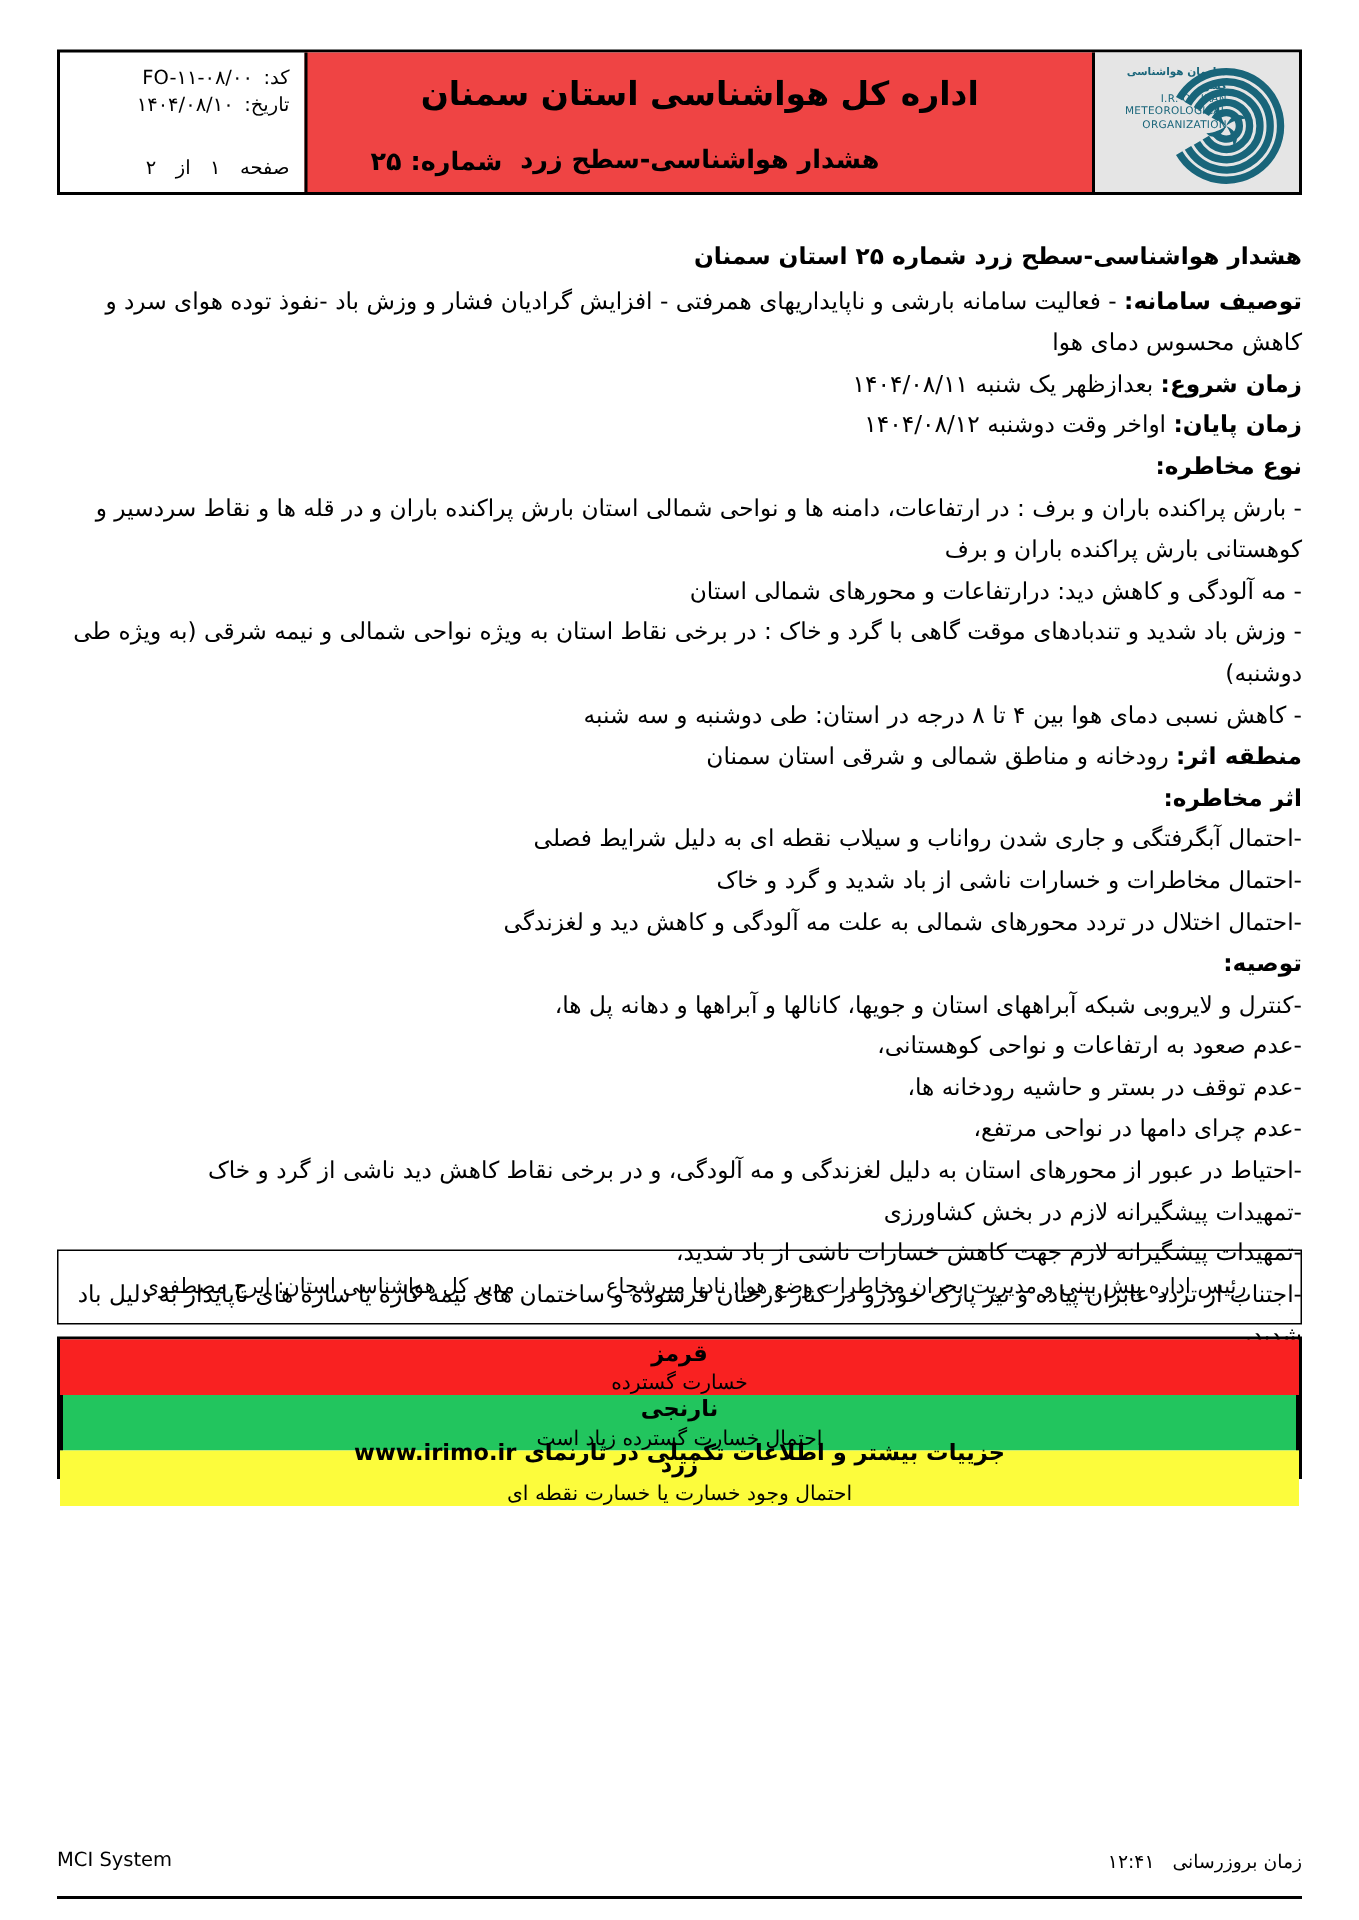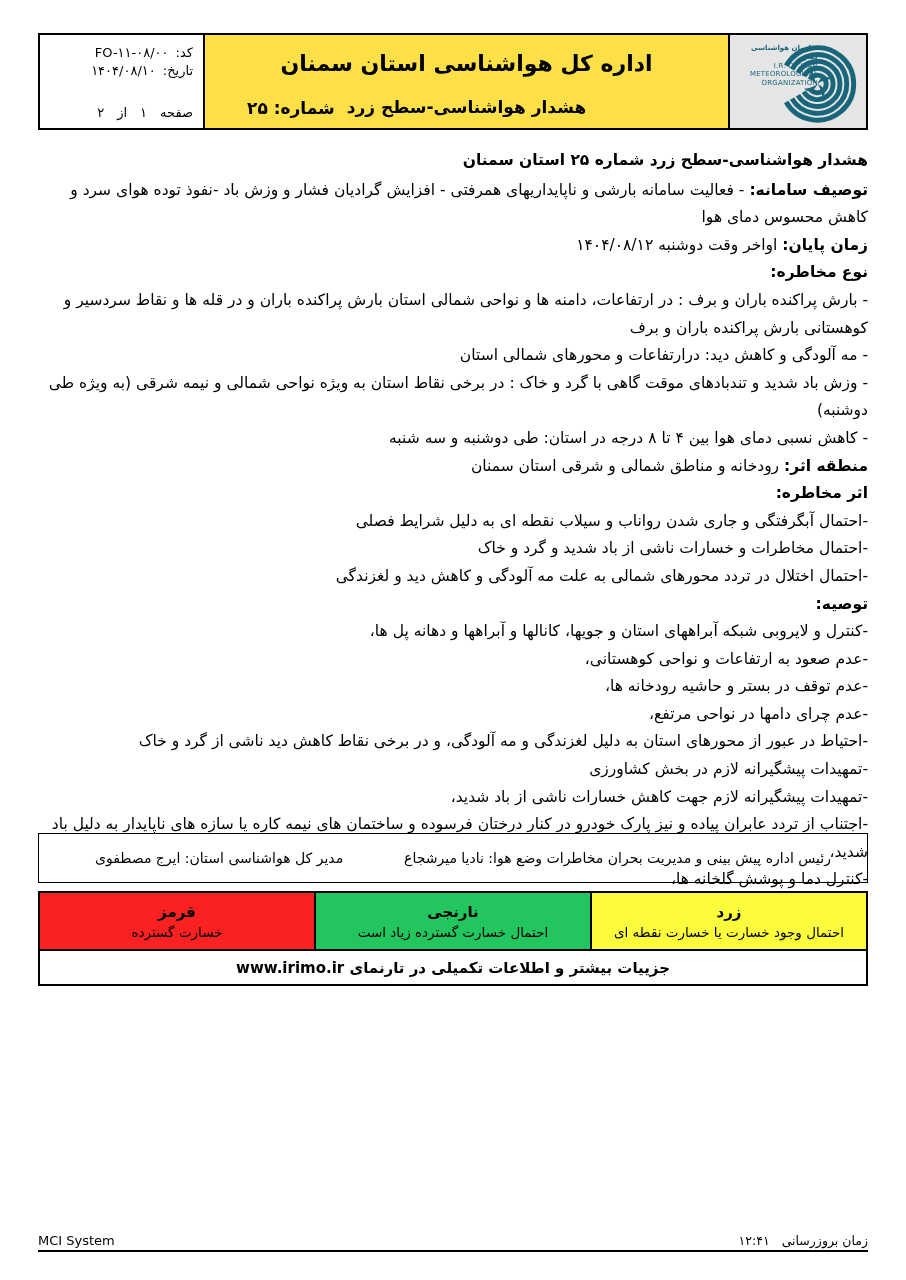--- a/index.html
+++ b/index.html
@@ -14,21 +14,21 @@
     display:flex;border:2px solid #000;box-sizing:border-box;background:#fff;
   }
   .hdr-info{
     width:163px;box-sizing:border-box;direction:rtl;
     display:flex;flex-direction:column;padding:10px 10px 8px 8px;font-size:13px;
   }
   .hdr-info .row{display:flex;align-items:baseline;margin-bottom:3px;white-space:nowrap;}
   .hdr-info .lbl{margin-left:7px;}
   .hdr-info .row-page{margin-top:auto;display:flex;gap:13px;align-items:baseline;}
   .hdr-title-cell{
-    flex:1;background:#fde047;border-left:2px solid #000;border-right:2px solid #000;
+    flex:1;background:#ef4444;border-left:2px solid #000;border-right:2px solid #000;
     position:relative;direction:rtl;box-sizing:border-box;
   }
   .hdr-title{
     position:absolute;top:16px;left:0;right:0;text-align:center;
     font-size:22px;font-weight:bold;
   }
   .hdr-subtitle{
     position:absolute;top:62px;left:0;right:0;text-align:center;
     font-size:17px;font-weight:bold;
   }
@@ -42,56 +42,56 @@
   }
   .logo-text .fa{font-size:7px;font-weight:bold;}
   .logo-text .en{font-size:7px;letter-spacing:.2px;}
   .logo-svg{position:absolute;right:1px;top:0;}
 
   
   .content{
     position:absolute;top:147px;left:38px;right:38px;
     direction:rtl;text-align:right;font-size:15.5px;line-height:27.6px;
   }
-  .content .heading{font-weight:bold;margin-bottom:2px;}
+  .content .heading{font-weight:bold;margin-bottom:2px;margin-top:11px;}
   .content b{font-weight:bold;}
 
   
   .sigbox{
     position:absolute;top:833px;left:38px;right:38px;height:50px;
     border:1px solid #000;box-sizing:border-box;direction:rtl;
     display:flex;align-items:center;font-size:14px;
   }
   .sig-right{margin-right:36px;}
   .sig-left{margin-right:auto;margin-left:56px;}
 
   
   .levels{
     position:absolute;top:891px;left:38px;right:38px;
     border:2px solid #000;box-sizing:border-box;
   }
-  .level-row{display:flex;height:56px;}
+  .level-row{display:flex;height:56px;flex-direction:column;}
   .level-cell{
     flex:1;display:flex;flex-direction:column;align-items:center;justify-content:center;
     direction:rtl;gap:3px;box-sizing:border-box;
   }
   .level-cell .t{font-weight:bold;font-size:15px;}
   .level-cell .d{font-size:13.5px;}
   .cell-orange{border-left:2px solid #000;border-right:2px solid #000;}
   .cell-red .d{color:#000000;}
   .level-info{
     height:33px;border-top:2px solid #000;display:flex;align-items:center;justify-content:center;
     direction:rtl;font-size:15px;font-weight:bold;
   }
 
   
   .footer{
     position:absolute;top:1227px;left:38px;right:38px;height:21px;
     border-bottom:2px solid #000;display:flex;justify-content:space-between;
-    align-items:flex-end;padding-bottom:2px;font-size:13px;
+    align-items:flex-end;padding-bottom:16px;font-size:13px;
   }
   .footer .right{direction:rtl;font-size:12.5px;}
   .footer .right .time{margin-right:8px;}
 </style>
 </head>
 <body>
 
 <div class="page">
 
   <div class="header">
@@ -140,20 +140,21 @@
         <div class="en">METEOROLOGICAL</div>
         <div class="en">ORGANIZATION</div>
       </div>
     </div>
   </div>
 
   <div class="content">
     <div class="heading">هشدار هواشناسی-سطح زرد شماره ۲۵ استان سمنان</div>
     <div>
         <div class="para"><b>توصیف سامانه:</b><span> - فعالیت سامانه بارشی و ناپایداریهای همرفتی - افزایش گرادیان فشار و وزش باد -نفوذ توده هوای سرد و کاهش محسوس دمای هوا</span></div>
+        <div class="para"><b>زمان شروع:</b><span> بعدازظهر یک شنبه ۱۴۰۴/۰۸/۱۱</span></div>
         <div class="para"><b>زمان پایان:</b><span> اواخر وقت دوشنبه ۱۴۰۴/۰۸/۱۲</span></div>
         <div class="para"><b>نوع مخاطره:</b><span></span></div>
         <div class="para"><b></b><span>- بارش پراکنده باران و برف : در ارتفاعات، دامنه ها و نواحی شمالی استان بارش پراکنده باران و در قله ها و نقاط سردسیر و کوهستانی بارش پراکنده باران و برف</span></div>
         <div class="para"><b></b><span>- مه آلودگی و کاهش دید: درارتفاعات و محورهای شمالی استان</span></div>
         <div class="para"><b></b><span>- وزش باد شدید و تندبادهای موقت گاهی با گرد و خاک : در برخی نقاط استان به ویژه نواحی شمالی و نیمه شرقی (به ویژه طی دوشنبه)</span></div>
         <div class="para"><b></b><span>- کاهش نسبی دمای هوا بین ۴ تا ۸ درجه در استان: طی دوشنبه و سه شنبه</span></div>
         <div class="para"><b>منطقه اثر:</b><span> رودخانه و مناطق شمالی و شرقی استان سمنان</span></div>
         <div class="para"><b>اثر مخاطره:</b><span></span></div>
         <div class="para"><b></b><span>-احتمال آبگرفتگی و جاری شدن رواناب و سیلاب نقطه ای به دلیل شرایط فصلی</span></div>
         <div class="para"><b></b><span>-احتمال مخاطرات و خسارات ناشی از باد شدید و گرد و خاک</span></div>

